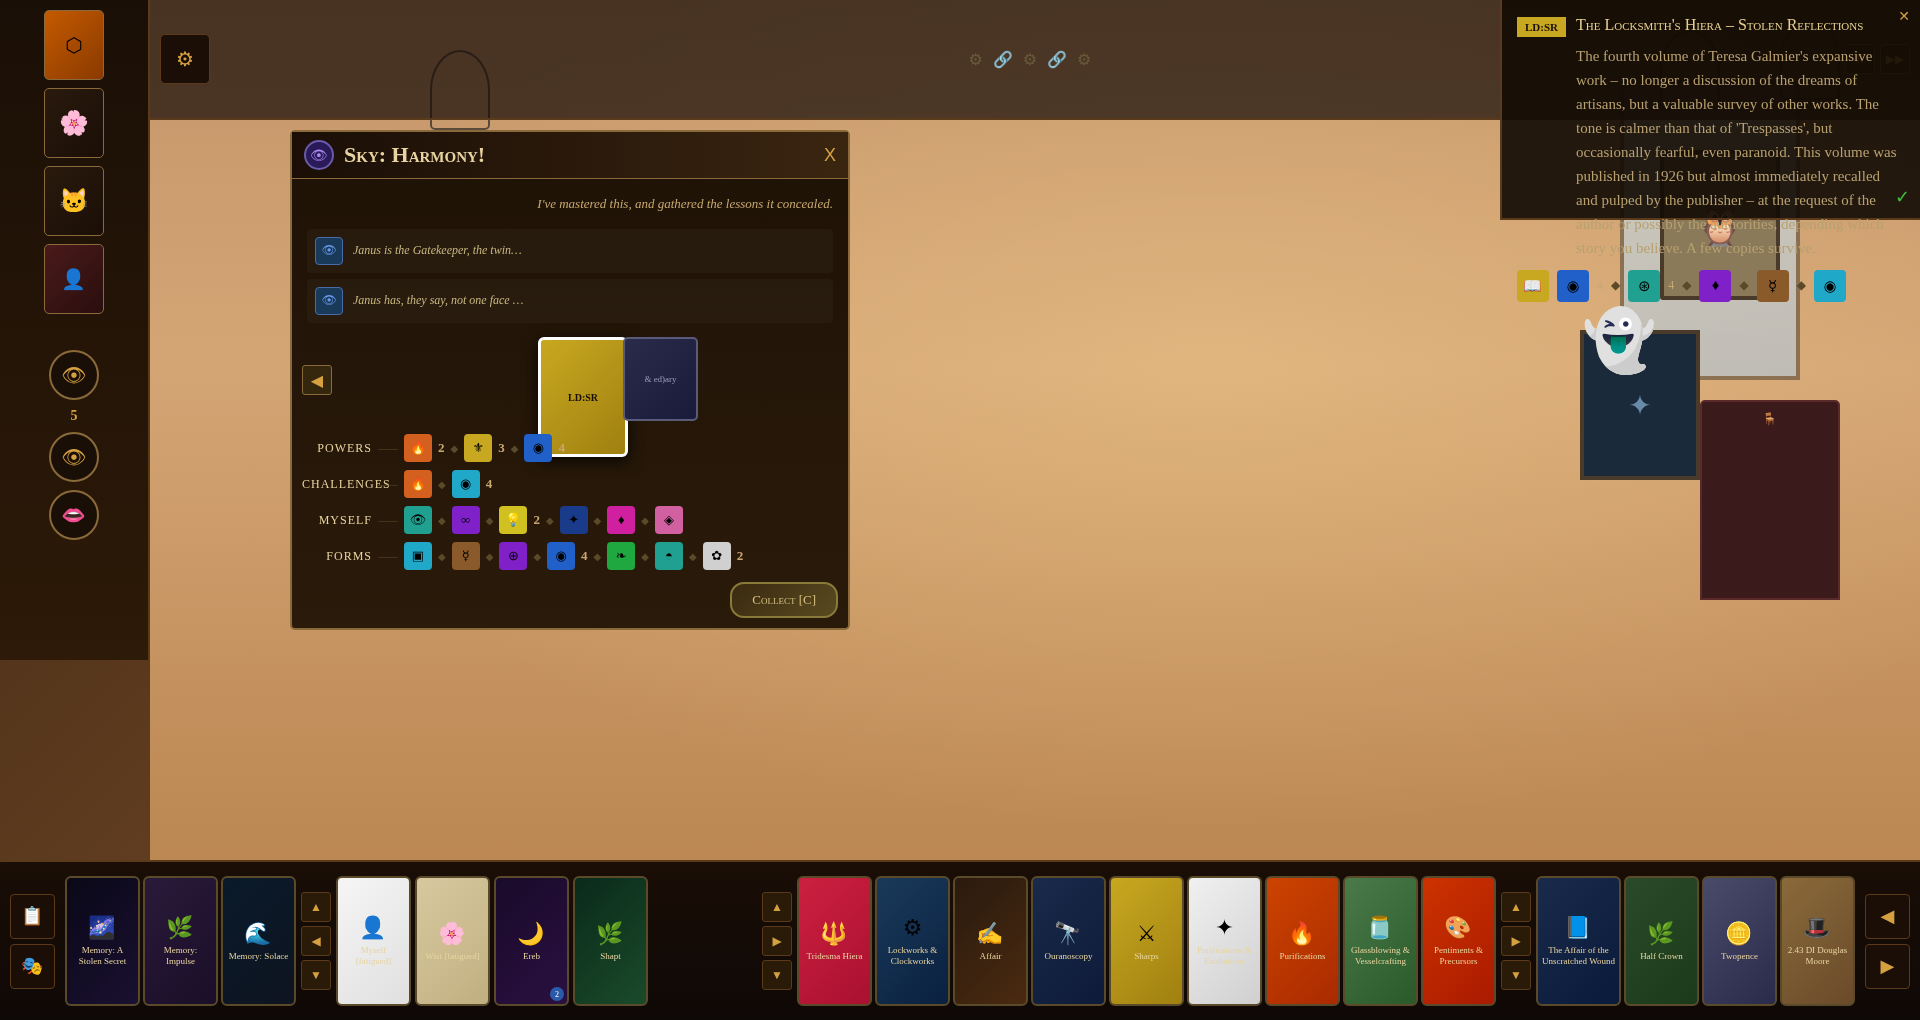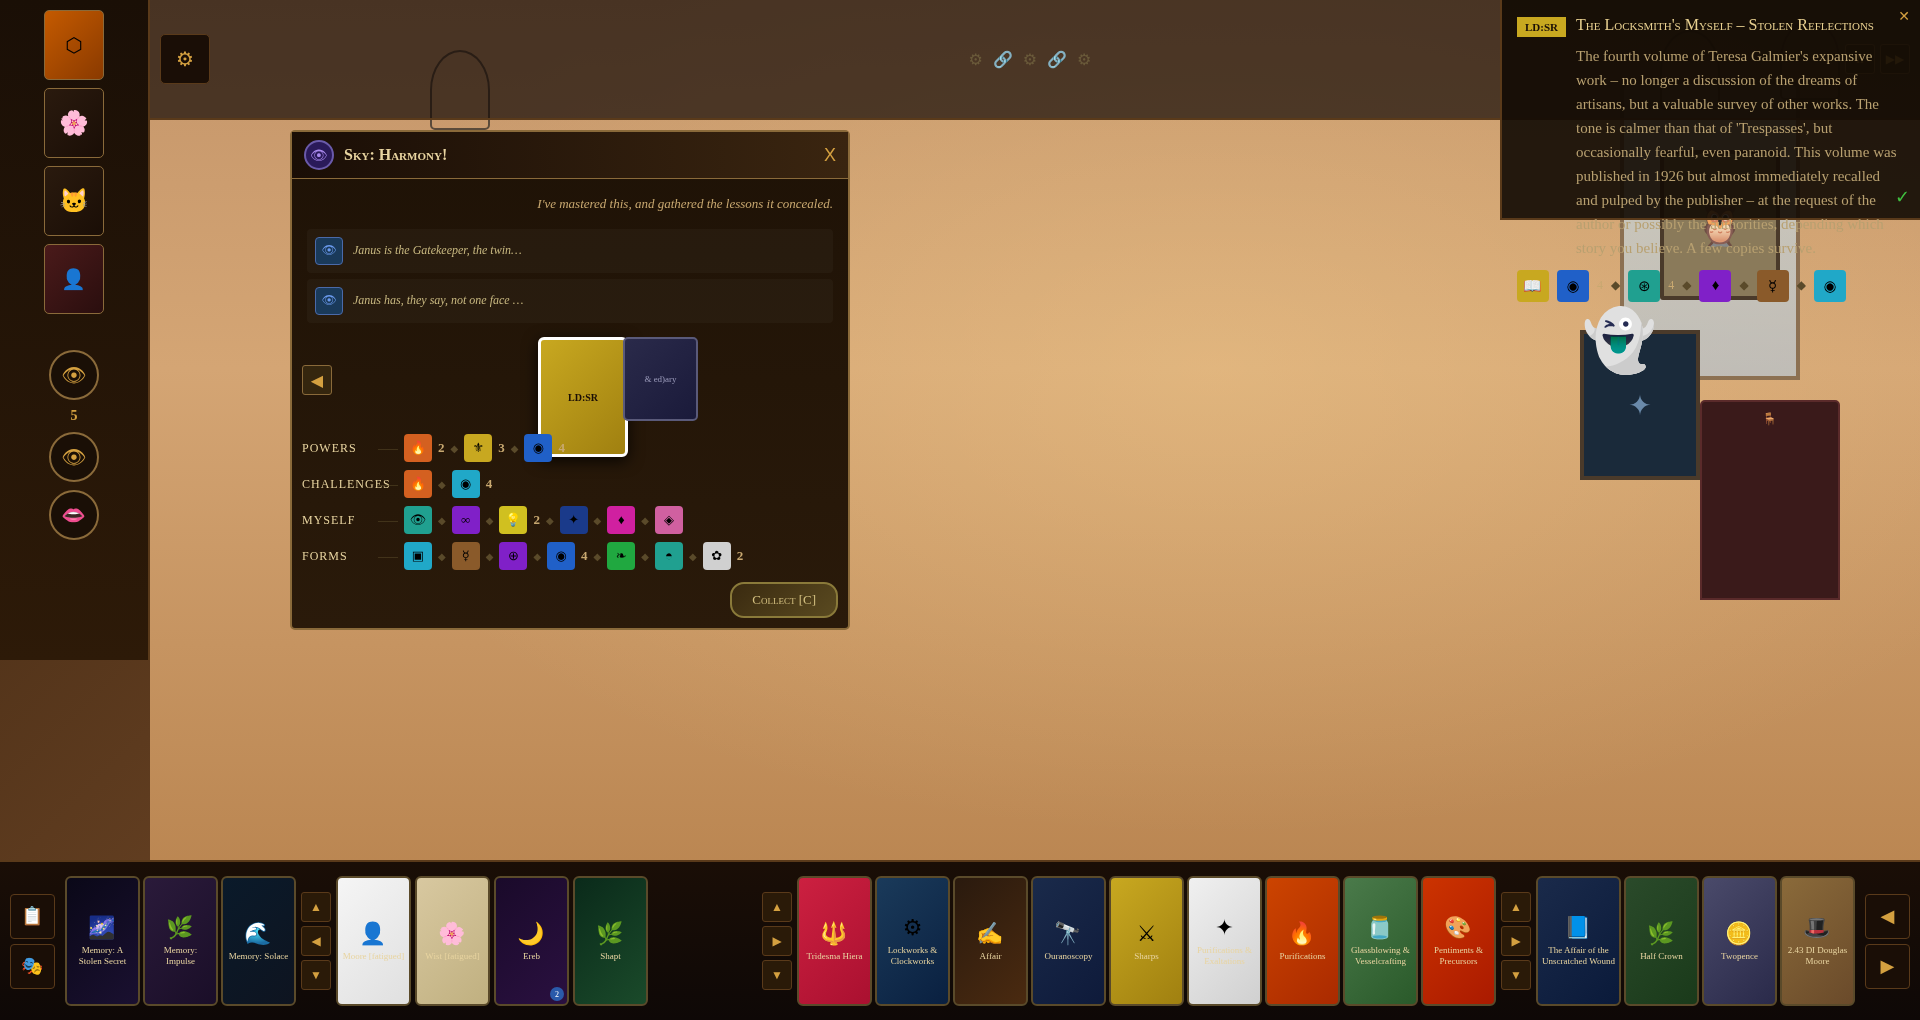--- a/index.html
+++ b/index.html
@@ -157,21 +157,21 @@
       border: 2px solid #6a5aaa;
       display: flex;
       align-items: center;
       justify-content: center;
       color: #aa8aee;
       font-size: 14px;
     }
 
     .dialog-title-text {
       color: #e8d4a0;
-      font-size: 16px;
+      font-size: 22px;
       font-weight: bold;
       font-variant: small-caps;
       flex: 1;
     }
 
     .dialog-close-btn {
       color: #d4a040;
       font-size: 18px;
       cursor: pointer;
       background: none;
@@ -273,20 +273,21 @@
       border-radius: 3px;
       font-size: 16px;
     }
 
     
     .stats-section {
       position: absolute;
       bottom: 50px;
       left: 10px;
       right: 26px;
+      text-align: right;
     }
 
     .stat-row {
       display: flex;
       align-items: center;
       gap: 6px;
       margin-bottom: 8px;
       flex-wrap: wrap;
     }
 
@@ -796,21 +797,21 @@
     </div>
 
     <button class="collect-btn">Collect [C]</button>
   </div>
 
   <div class="right-panel">
     <button class="right-panel-close">✕</button>
     <div style="display:flex; gap:10px; align-items:flex-start;">
       <div style="background:#c8a820; color:#1a0e06; font-size:11px; font-weight:bold; padding:4px 8px; flex-shrink:0; margin-top:2px;">LD:SR</div>
       <div>
-        <div class="book-title">The Locksmith's Myself – Stolen Reflections</div>
+        <div class="book-title">The Locksmith's Hiera – Stolen Reflections</div>
         <div class="book-description">The fourth volume of Teresa Galmier's expansive work – no longer a discussion of the dreams of artisans, but a valuable survey of other works. The tone is calmer than that of 'Trespasses', but occasionally fearful, even paranoid. This volume was published in 1926 but almost immediately recalled and pulped by the publisher – at the request of the author or possibly the authorities, depending which story you believe. A few copies survive.</div>
       </div>
     </div>
     <div class="book-requirements">
       <div class="req-icon ic-gold">📖</div>
       <div class="req-icon ic-blue">◉</div>
       <span class="req-number">4</span>
       <span class="req-dot">◆</span>
       <div class="req-icon ic-teal">⊛</div>
       <span class="req-number">4</span>
@@ -849,21 +850,21 @@
     <div class="bottom-scroll-container">
       <div class="bscroll-btn">▲</div>
       <div class="bscroll-btn">◀</div>
       <div class="bscroll-btn">▼</div>
     </div>
 
     <div class="bottom-cards-area">
 
       <div class="bottom-card bc-mettle">
         <div class="bottom-card-icon-area">👤</div>
-        <div class="bottom-card-text">Moore [fatigued]</div>
+        <div class="bottom-card-text">Myself [fatigued]</div>
       </div>
 
       <div class="bottom-card bc-wist">
         <div class="bottom-card-icon-area">🌸</div>
         <div class="bottom-card-text">Wist [fatigued]</div>
       </div>
 
       <div class="bottom-card bc-ereb">
         <div class="bottom-card-icon-area">🌙</div>
         <div class="bottom-card-text">Ereb</div>

